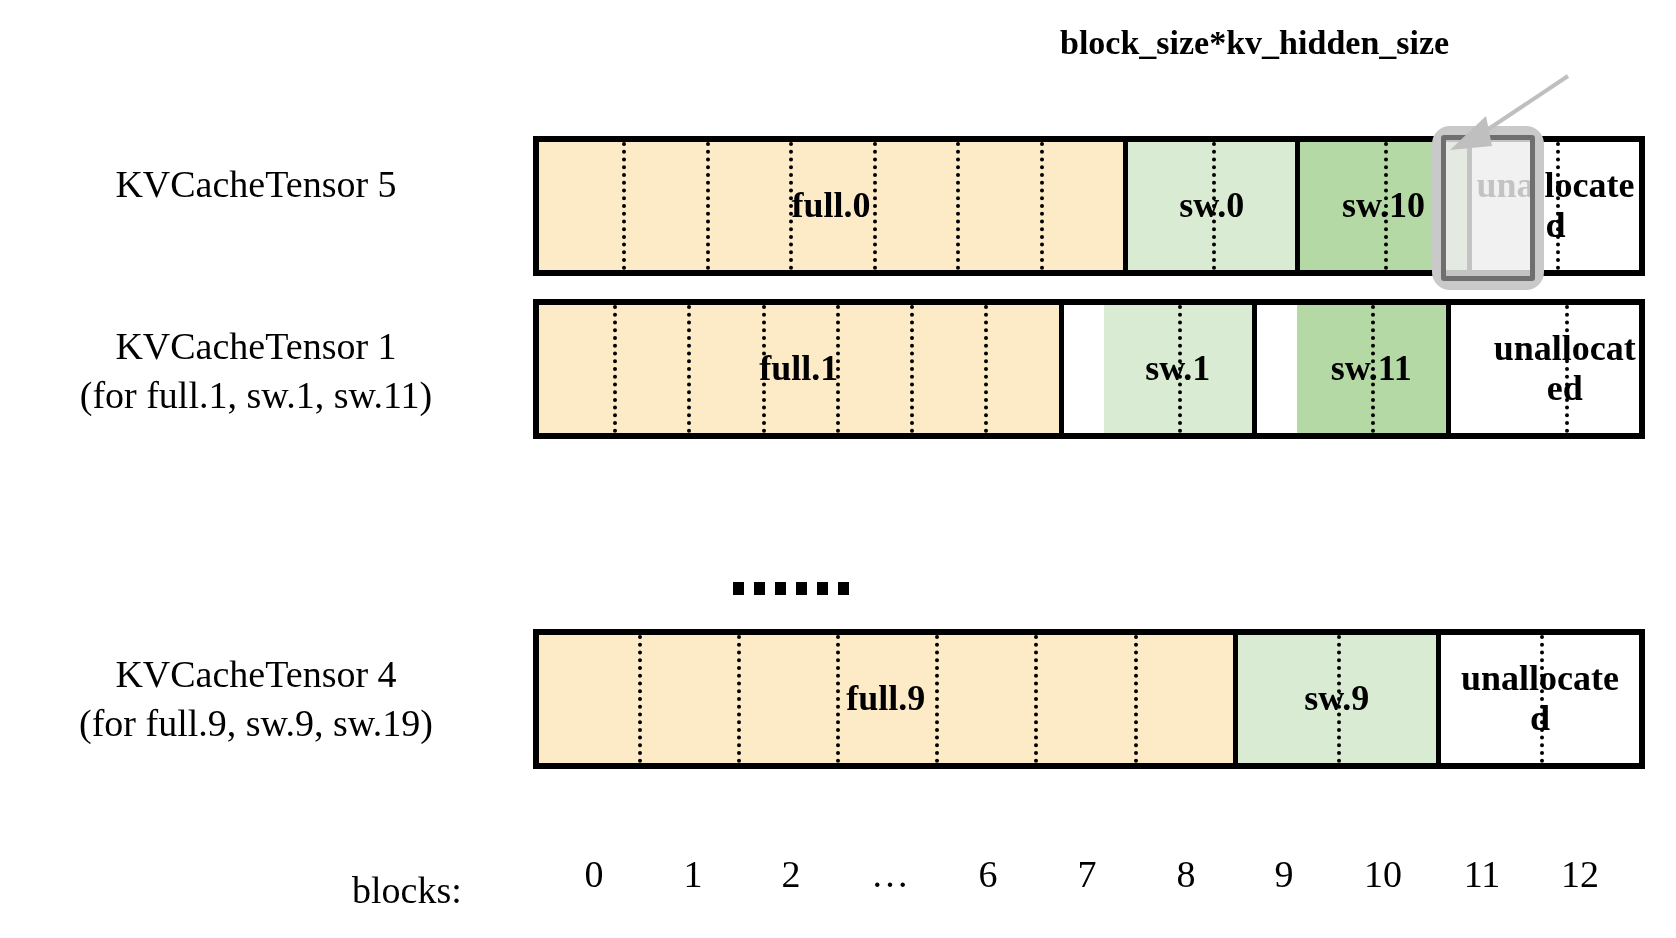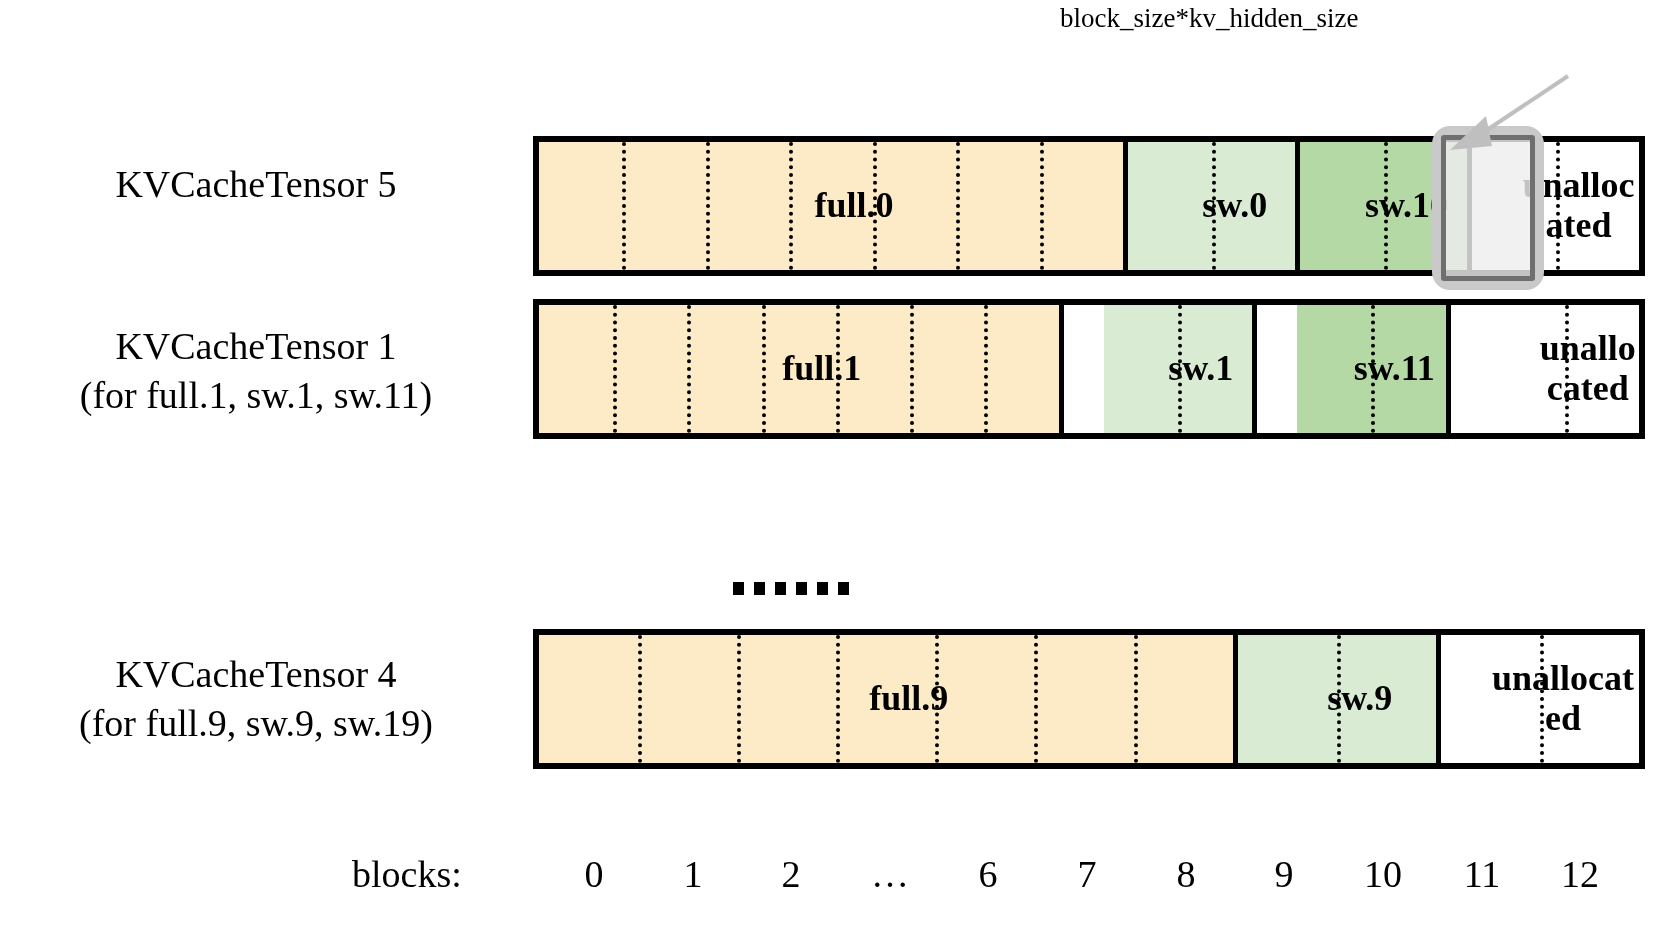--- a/index.html
+++ b/index.html
@@ -13,25 +13,26 @@
     position: relative;
     overflow: hidden;
     font-family: "Liberation Serif", "DejaVu Serif", serif;
     color: #000000;
   }
 
   
   .annot-label {
     position: absolute;
     left: 1060px;
-    top: 4px;
-    font-size: 27px;
+    top: 24px;
+    font-size: 34px;
     line-height: 1.1;
     white-space: nowrap;
     letter-spacing: 0px;
+    font-weight: bold;
   }
 
   
   .row-label {
     position: absolute;
     left: 0px;
     width: 512px;
     text-align: center;
     font-size: 38px;
     line-height: 1.28;
@@ -74,21 +75,20 @@
     background: #B5D9A5;
     border-right: 5px solid #000000;
   }
   .seg.unalloc {
     background: #ffffff;
   }
   .seg .seg-text {
     position: relative;
     z-index: 3;
     padding: 0 2px;
-    margin-left: 46px;
   }
   .seg.unalloc .seg-text {
     max-width: 175px;
     word-break: break-all;
   }
   
   .divider {
     position: absolute;
     top: 0;
     bottom: 0;
@@ -117,21 +117,21 @@
   .axis {
     position: absolute;
     left: 0;
     top: 855px;
     width: 1676px;
     height: 56px;
   }
   .axis-title {
     position: absolute;
     left: 352px;
-    top: 0;
+    top: 16px;
     font-size: 38px;
     line-height: 1.05;
   }
   .axis-tick {
     position: absolute;
     top: 0;
     font-size: 38px;
     line-height: 1.05;
     text-align: center;
     transform: translateX(-50%);

